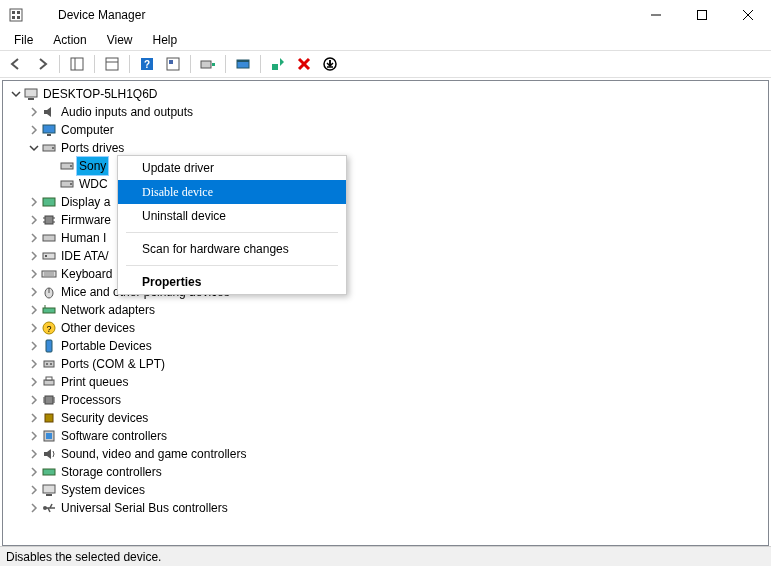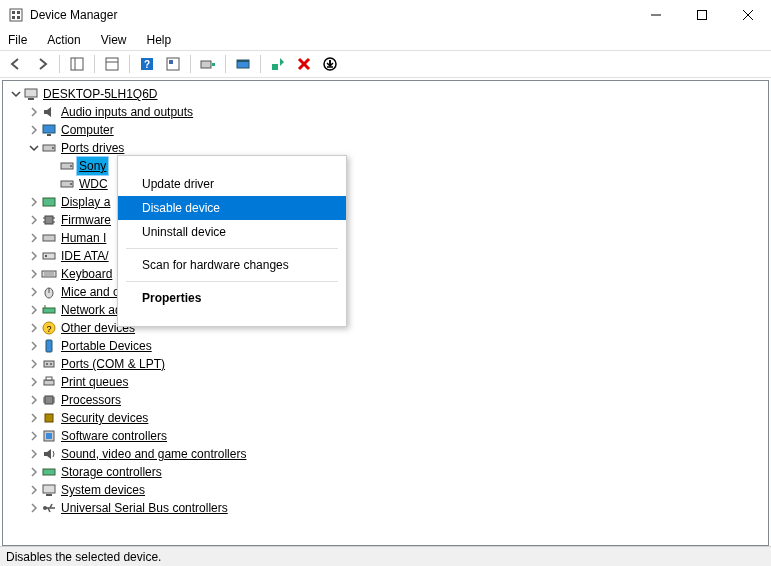--- a/index.html
+++ b/index.html
@@ -18,35 +18,36 @@
   .titlebar {
     height: 30px;
     display: flex;
     align-items: center;
     padding-left: 8px;
   }
   .titlebar .app-icon {
     width: 16px; height: 16px; margin-right: 6px;
     display:inline-flex;align-items:center;justify-content:center;
   }
-  .titlebar .title { font-size: 12px; }
+  .titlebar .title { font-size: 12px; margin-left: 28px; }
   .win-controls {
     margin-left: auto;
     display: flex;
   }
   .win-btn {
     width: 46px; height: 30px;
     display:flex;align-items:center;justify-content:center;
   }
   .win-btn svg { width: 10px; height: 10px; }
   
   .menubar {
     height: 20px;
     display:flex;
     align-items:center;
+    padding-left:6px;
     gap: 4px;
   }
   .menubar .menu-item {
     padding: 2px 8px;
     font-size: 12px;
   }
   
   .toolbar {
     height: 28px;
     border-top: 1px solid #e0e0e0;
@@ -78,21 +79,20 @@
     font-size: 12px;
     line-height: 18px;
   }
   .node {
     white-space: nowrap;
   }
   .row {
     display:flex;
     align-items:center;
     height: 18px;
-    text-decoration: underline;
   }
   .expander {
     width: 14px; height:14px;
     display:inline-flex;align-items:center;justify-content:center;
     color:#5a5a5a;
     font-size: 10px;
   }
   .expander.none { visibility:hidden; }
   .node-icon {
     width: 16px; height:16px;
@@ -109,31 +109,32 @@
     margin-left: -3px;
   }
   
   .context-menu {
     position: absolute;
     top: 155px; left: 117px;
     width: 230px;
     background: #fff;
     border: 1px solid #cccccc;
     box-shadow: 2px 2px 6px rgba(0,0,0,0.25);
-    padding: 16px 0;
+    padding: 0 0;
     font-size: 12px;
     z-index: 100;
   }
   .cm-item {
     padding: 4px 24px;
     line-height: 16px;
   }
   .cm-item.highlight {
     background: #0078d7;
     color: #fff;
+    font-family: Liberation Serif, serif;
   }
   .cm-item.bold { font-weight: bold; }
   .cm-sep {
     height: 1px; background:#e0e0e0; margin: 4px 8px;
   }
   
   .statusbar {
     position:absolute;
     left:0; right:0; bottom:0;
     height:20px;

